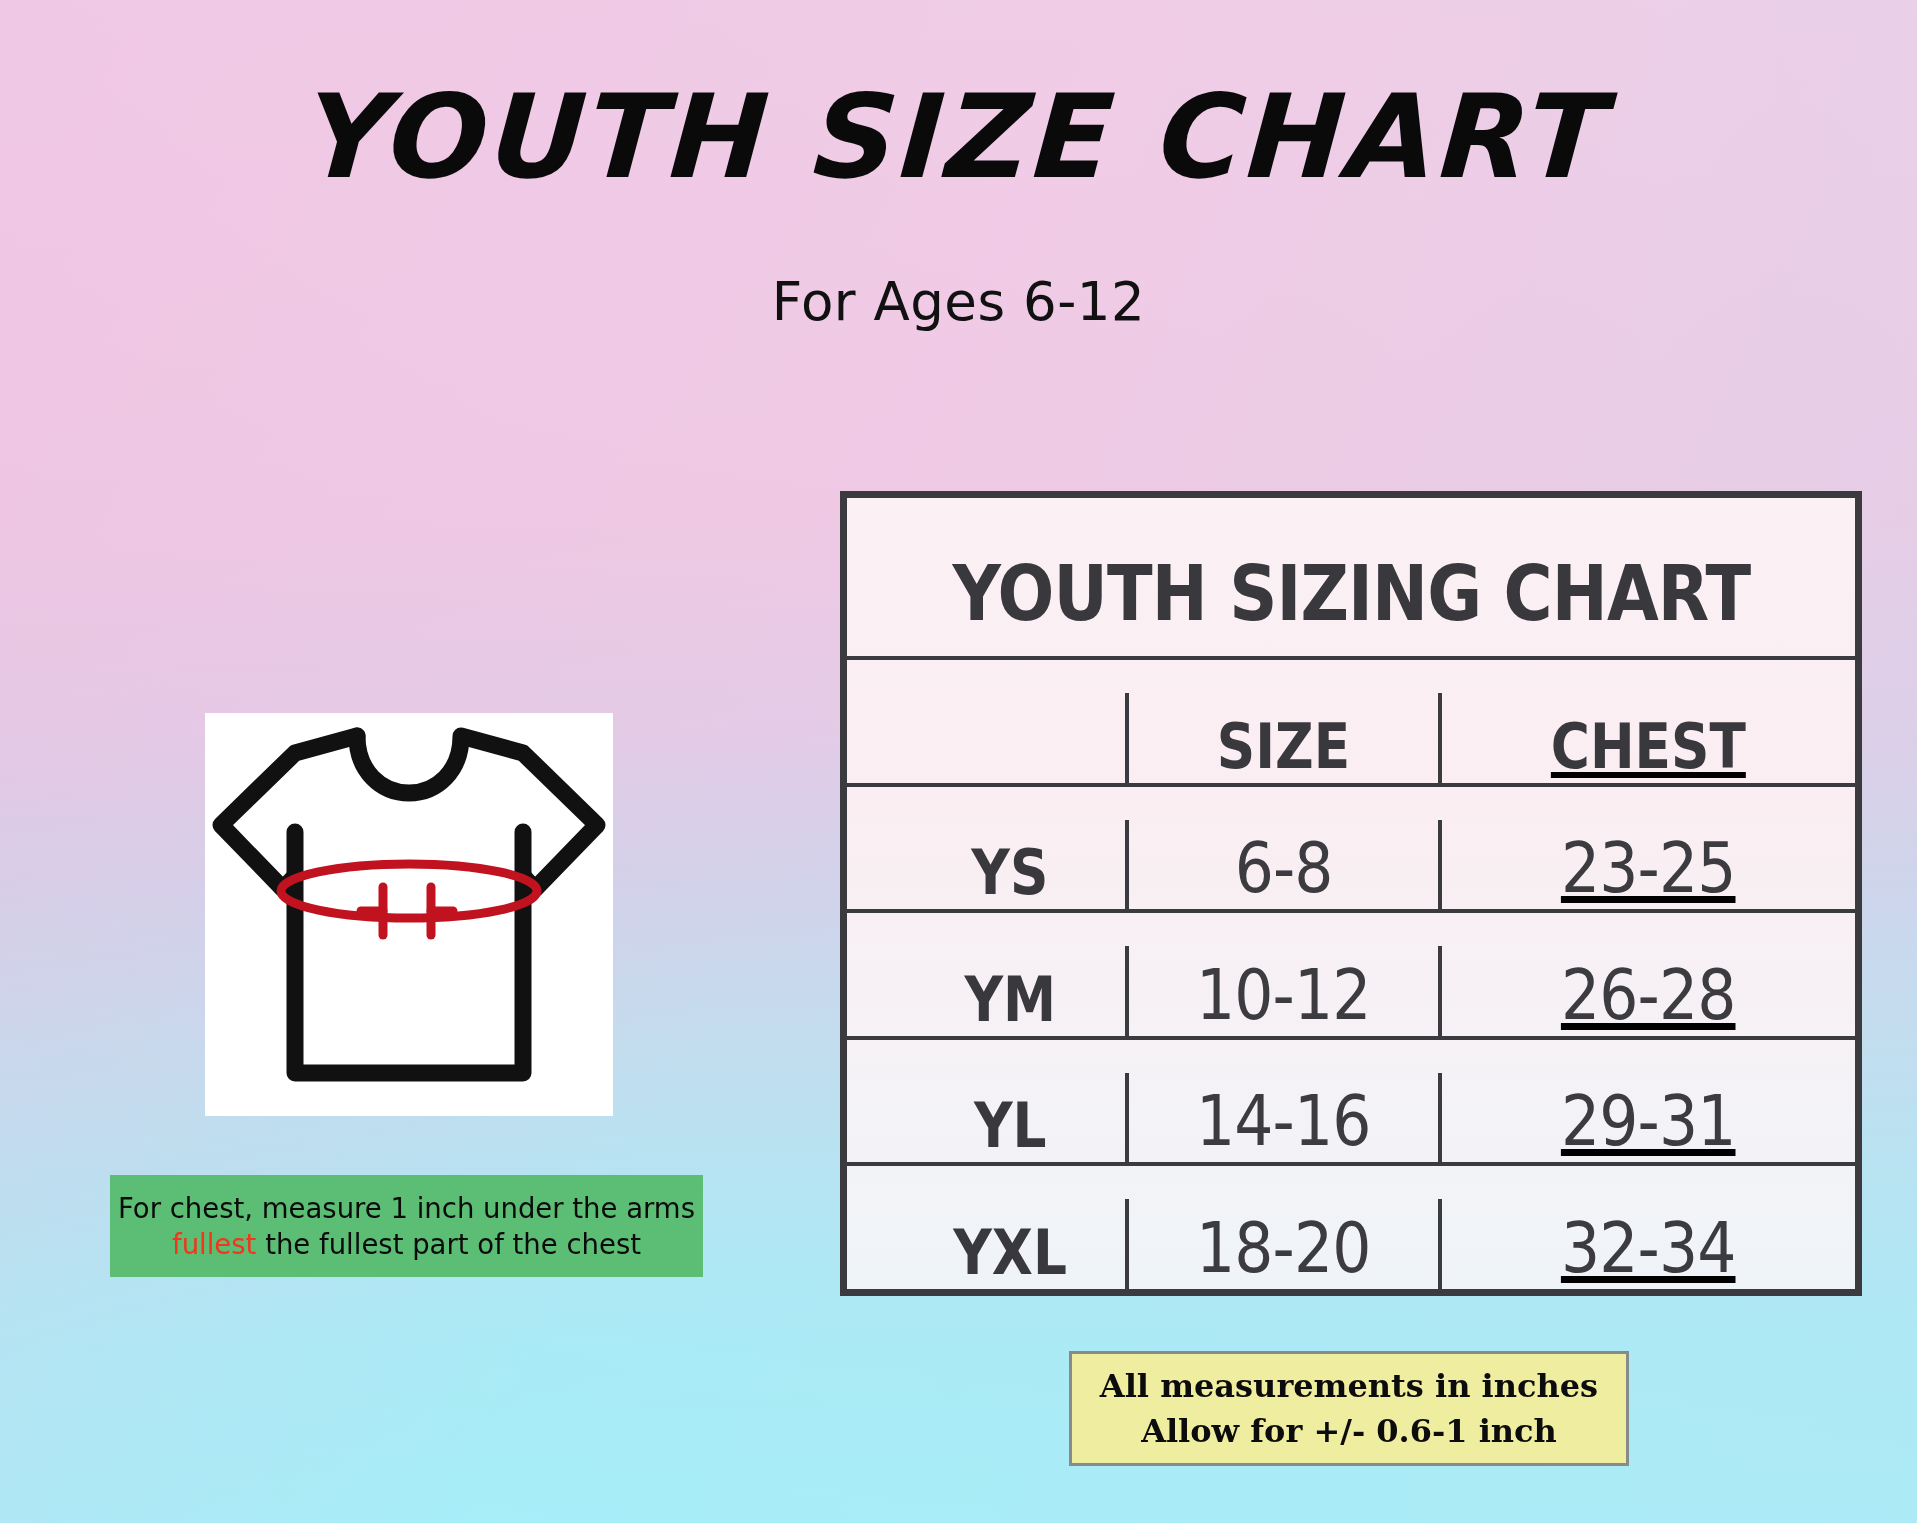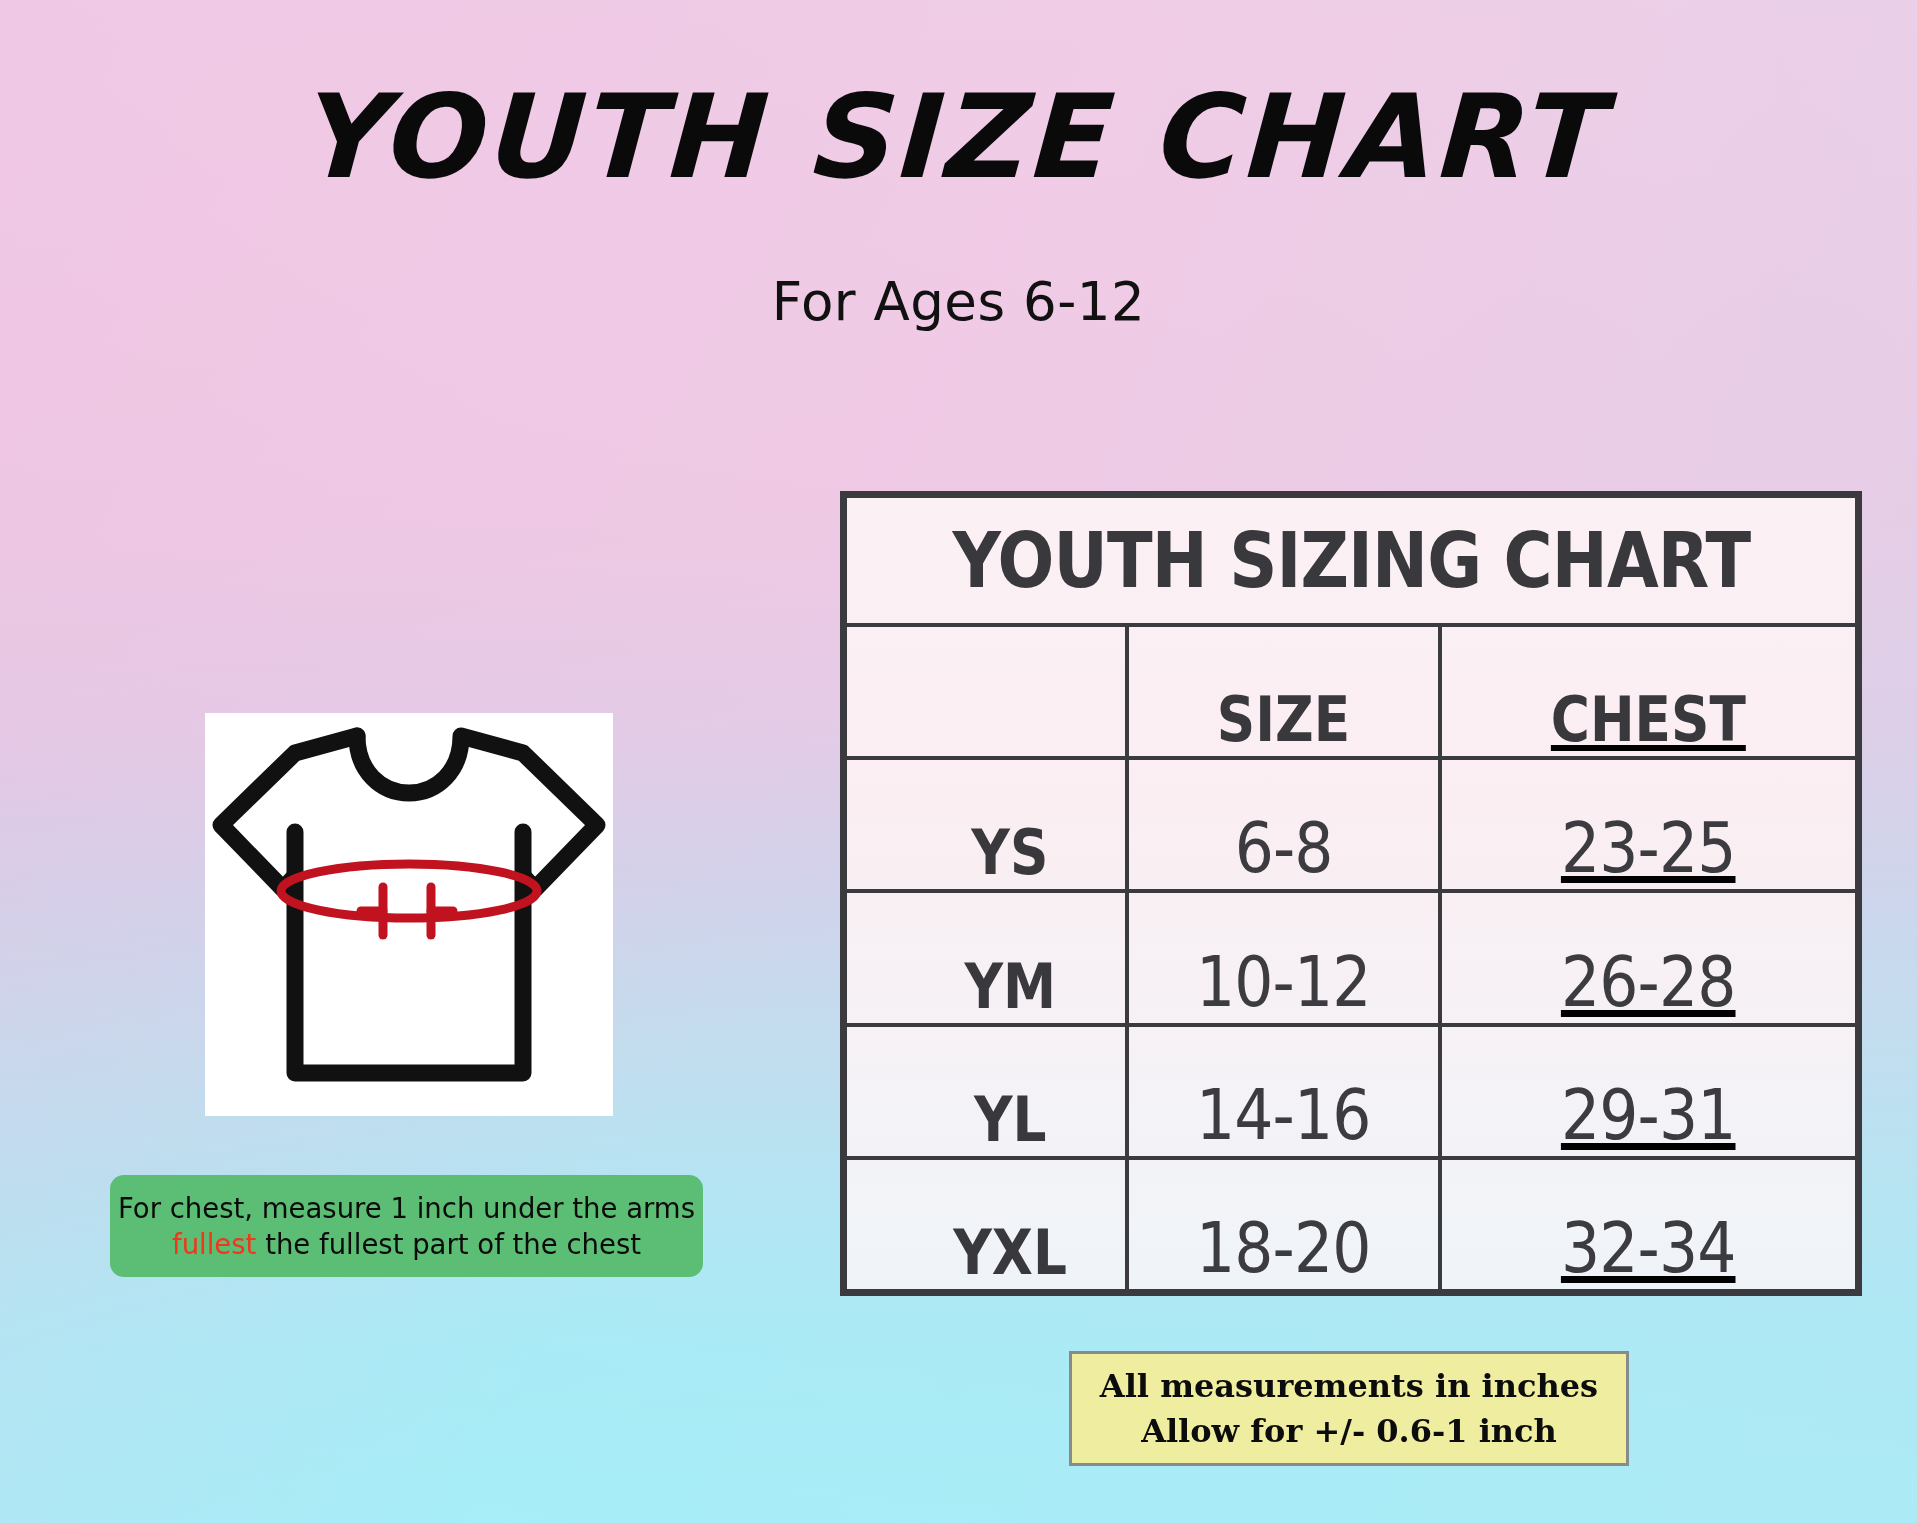--- a/index.html
+++ b/index.html
@@ -90,21 +90,20 @@
     display: flex;
     flex-direction: column;
     align-items: center;
     justify-content: center;
     font-family: "DejaVu Sans", sans-serif;
     font-size: 27.5px;
     color: #0b0b0b;
     line-height: 1.32;
     box-sizing: border-box;
     padding: 4px 6px;
-    border-radius: 14px;
   }
   #green-note .line { white-space: nowrap; }
   .red-word { color: #f1361b; }
 
   
   #size-table {
     position: absolute;
     left: 840px;
     top: 491px;
     width: 1022px;
@@ -112,20 +111,21 @@
     border: 7px solid #3b3b3f;
     box-sizing: border-box;
     background: linear-gradient(to bottom, #fbf0f3 0%, #faeef2 40%, #f5f2f6 72%, #eff4f8 100%);
     display: flex;
     flex-direction: column;
   }
   #size-table .trow {
     display: flex;
     flex: 1 1 0;
     border-bottom: 4px solid #3b3b3f;
+    margin-top: 33px;
   }
   #size-table .trow:last-child { border-bottom: none; }
   #size-table .trow.title-row {
     flex: 0 0 125px;
     justify-content: center;
     align-items: center;
   }
   #size-table .tcell {
     display: flex;
     align-items: flex-end;

